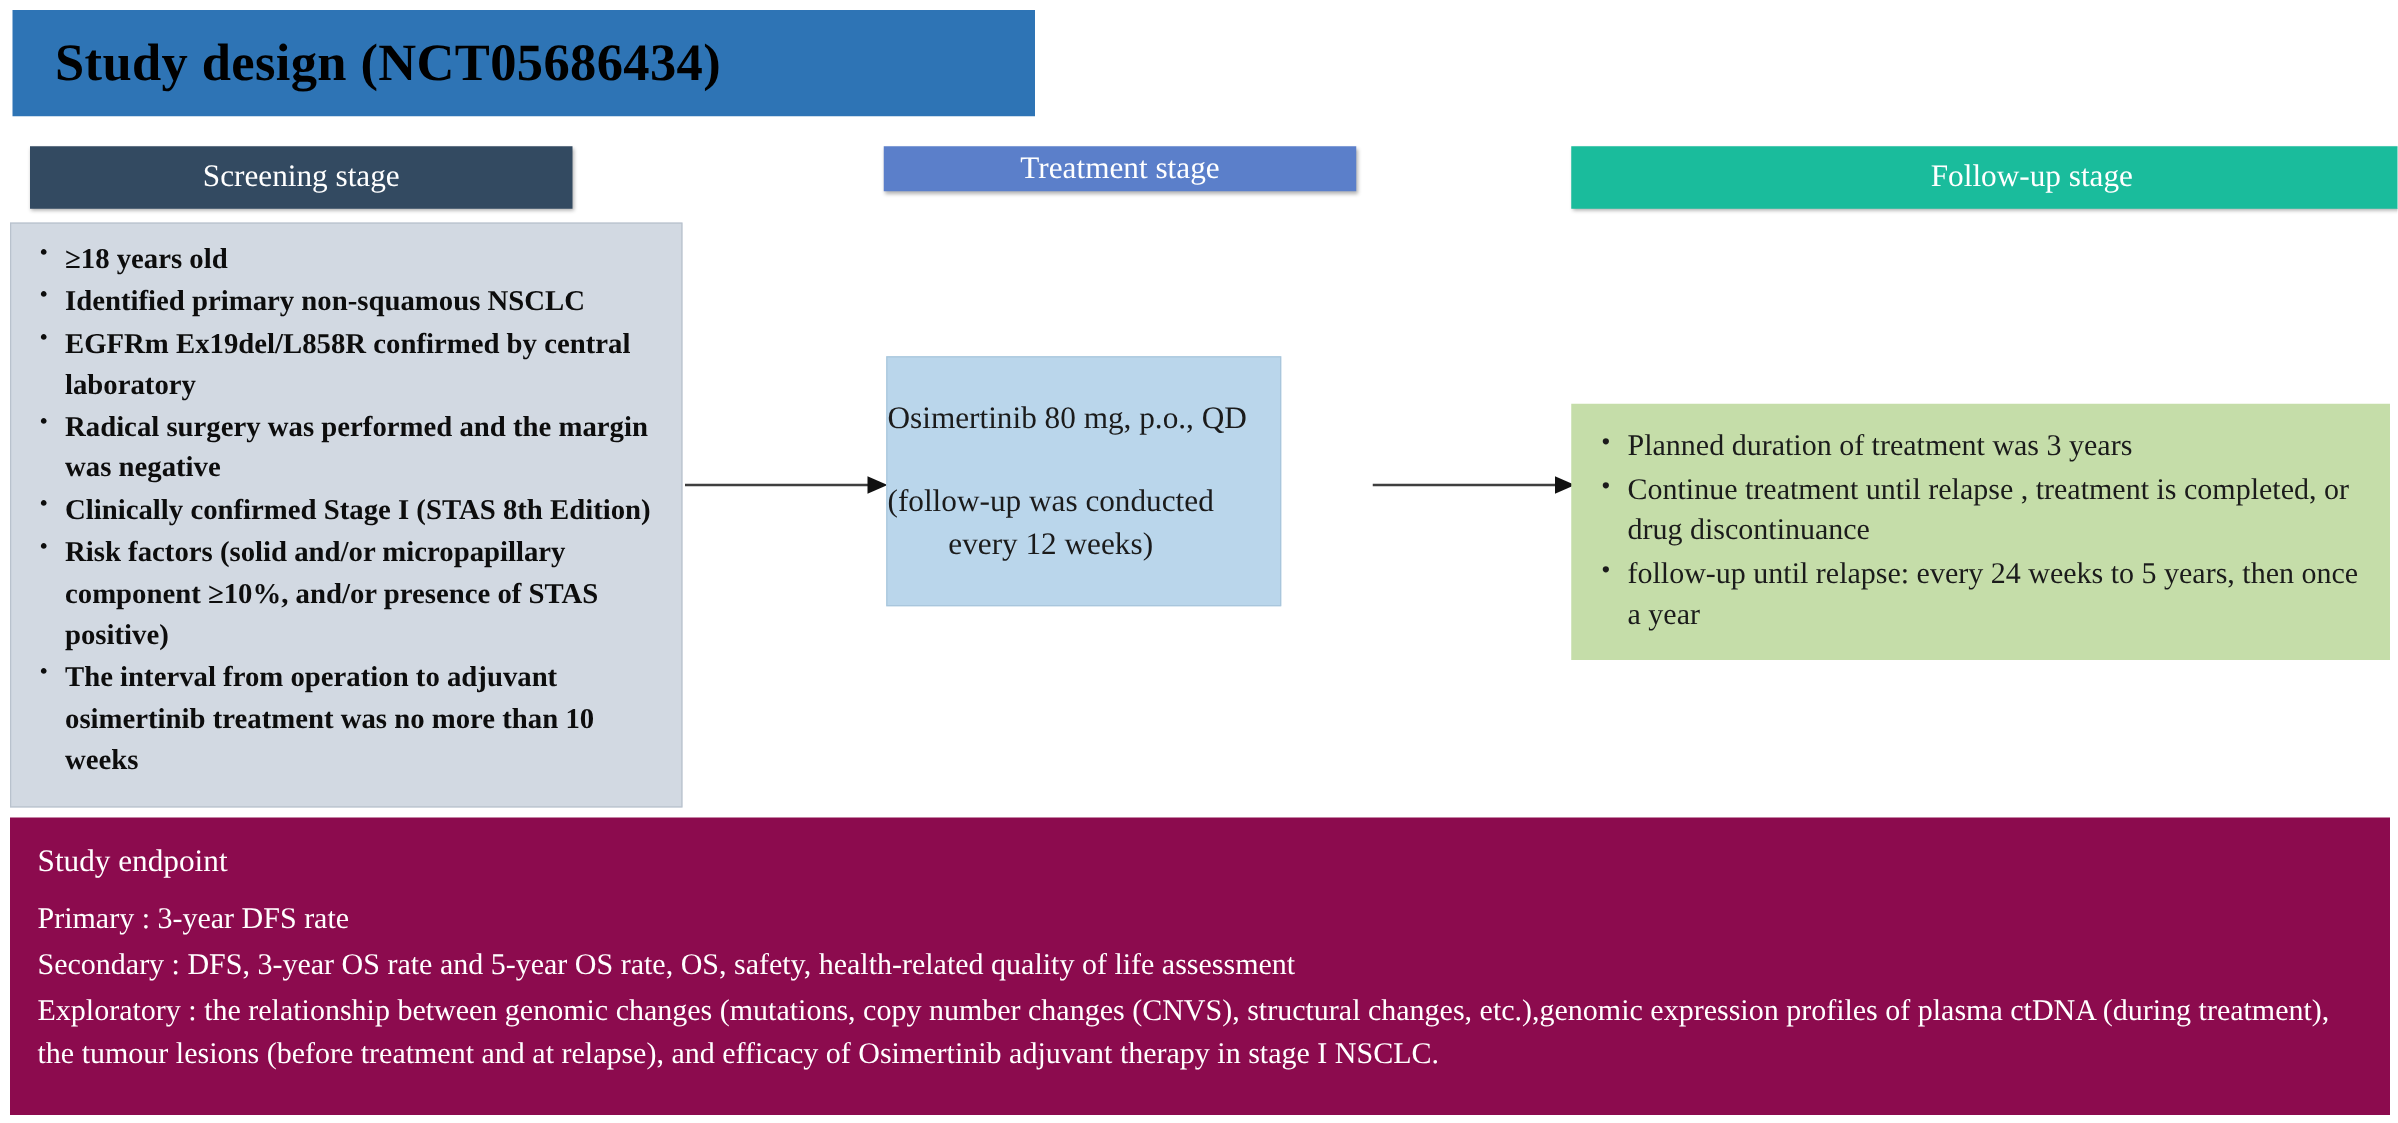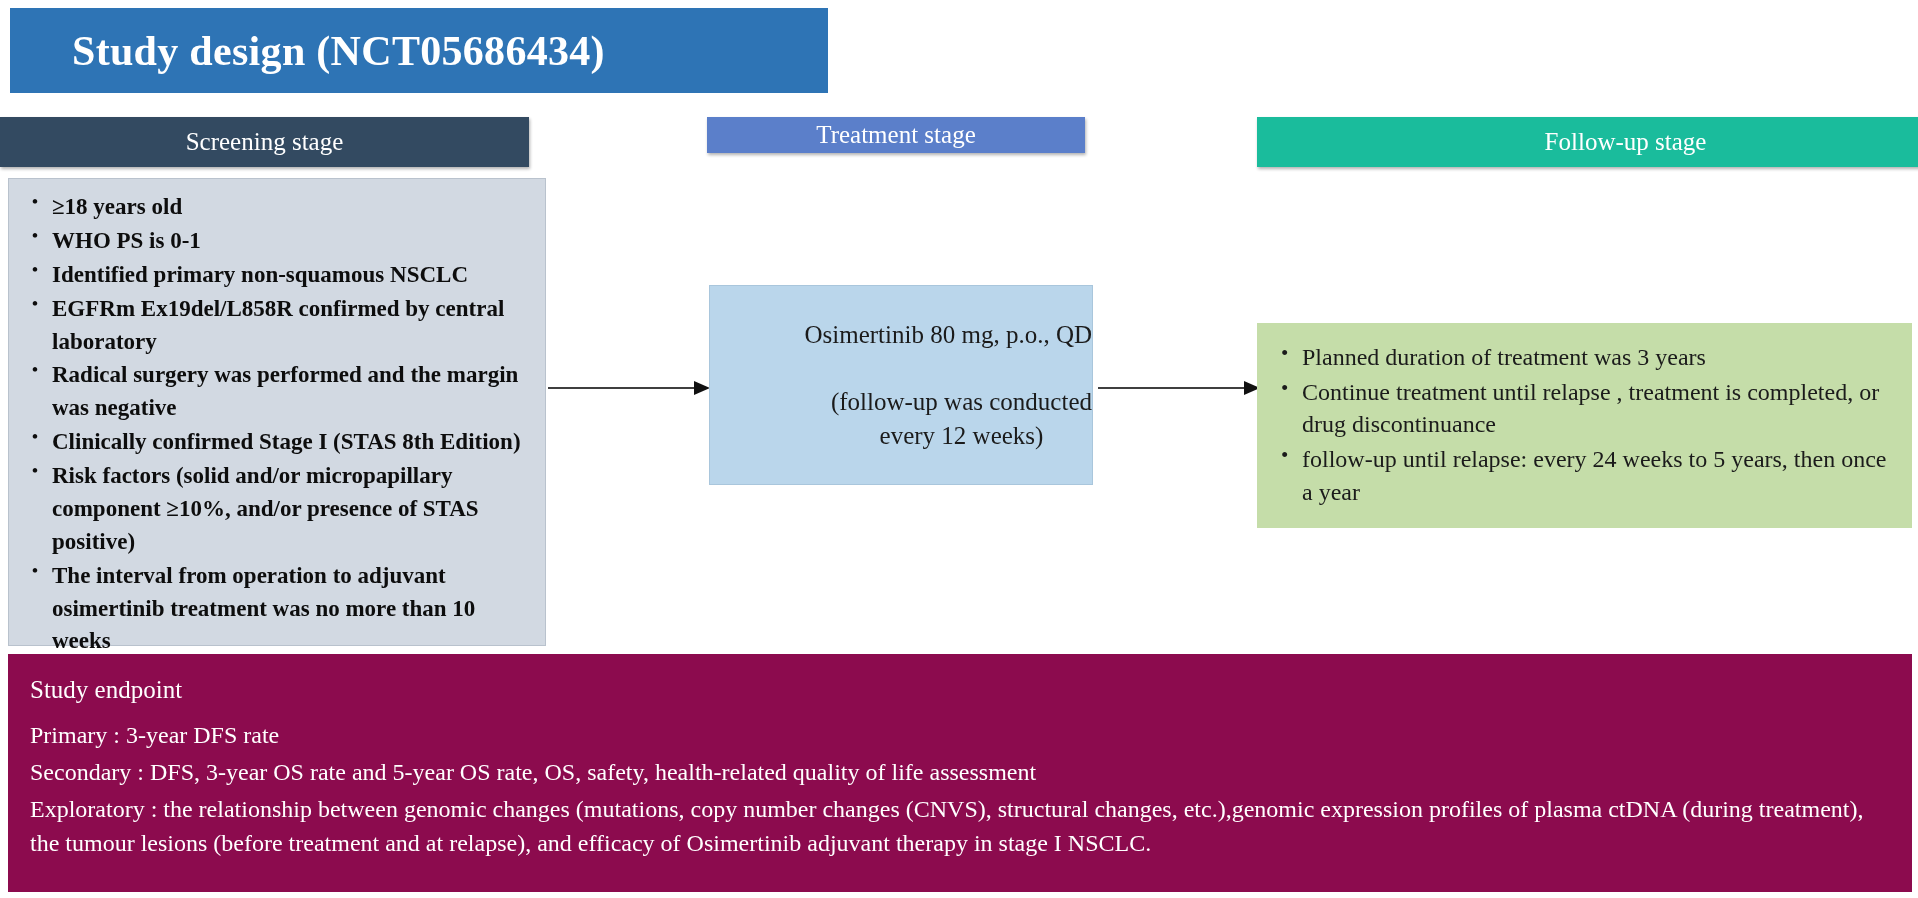--- a/index.html
+++ b/index.html
@@ -20,42 +20,42 @@
     position: absolute;
     left: 10px;
     top: 8px;
     width: 818px;
     height: 85px;
     background: #2E74B5;
     display: flex;
     align-items: center;
   }
   #title-text {
-    color: #ffffff;
+    color: #000000;
     font-size: 42px;
     font-weight: bold;
-    padding-left: 62px;
+    padding-left: 34px;
     letter-spacing: 0.3px;
     white-space: nowrap;
   }
 
   
   .stage-header {
     position: absolute;
     display: flex;
     align-items: center;
     justify-content: center;
     color: #ffffff;
     font-size: 25px;
     box-shadow: 1px 2px 3px rgba(0,0,0,0.30);
   }
   #header-screening {
-    left: 0;
+    left: 24px;
     top: 117px;
-    width: 529px;
+    width: 434px;
     height: 50px;
     background: #334A61;
   }
   #header-treatment {
     left: 707px;
     top: 117px;
     width: 378px;
     height: 36px;
     background: #5B7FCA;
   }
@@ -99,28 +99,28 @@
     left: 13px;
     top: -1px;
     font-size: 17px;
   }
 
   
   #treatment-box {
     position: absolute;
     left: 709px;
     top: 285px;
-    width: 384px;
+    width: 316px;
     height: 200px;
     background: #BAD6EB;
     border: 1px solid #a9c6dc;
     box-sizing: border-box;
     display: flex;
     flex-direction: column;
-    align-items: flex-end;
+    align-items: flex-start;
     justify-content: center;
     text-align: center;
     color: #1b1b1b;
     font-size: 25px;
     line-height: 1.34;
   }
   #treatment-dose { margin-bottom: 34px; }
   .treatment-note-line { display: block; }
 
   
@@ -197,21 +197,20 @@
 <div class="stage-header" id="header-treatment">
   <span>Treatment stage</span>
 </div>
 <div class="stage-header" id="header-followup">
   <span>Follow-up stage</span>
 </div>
 
 <div id="screening-panel">
   <ul id="screening-list">
     <li>≥18 years old</li>
-    <li>WHO PS is 0-1</li>
     <li>Identified primary non-squamous NSCLC</li>
     <li>EGFRm Ex19del/L858R confirmed by central laboratory</li>
     <li>Radical surgery was performed and the margin was negative</li>
     <li>Clinically confirmed Stage I (STAS 8th Edition)</li>
     <li>Risk factors (solid and/or micropapillary component ≥10%, and/or presence of STAS positive)</li>
     <li>The interval from operation to adjuvant osimertinib treatment was no more than 10 weeks</li>
   </ul>
 </div>
 
 <svg class="arrow-svg" id="arrow-screening-treatment" width="162" height="20" viewBox="0 0 162 20">

